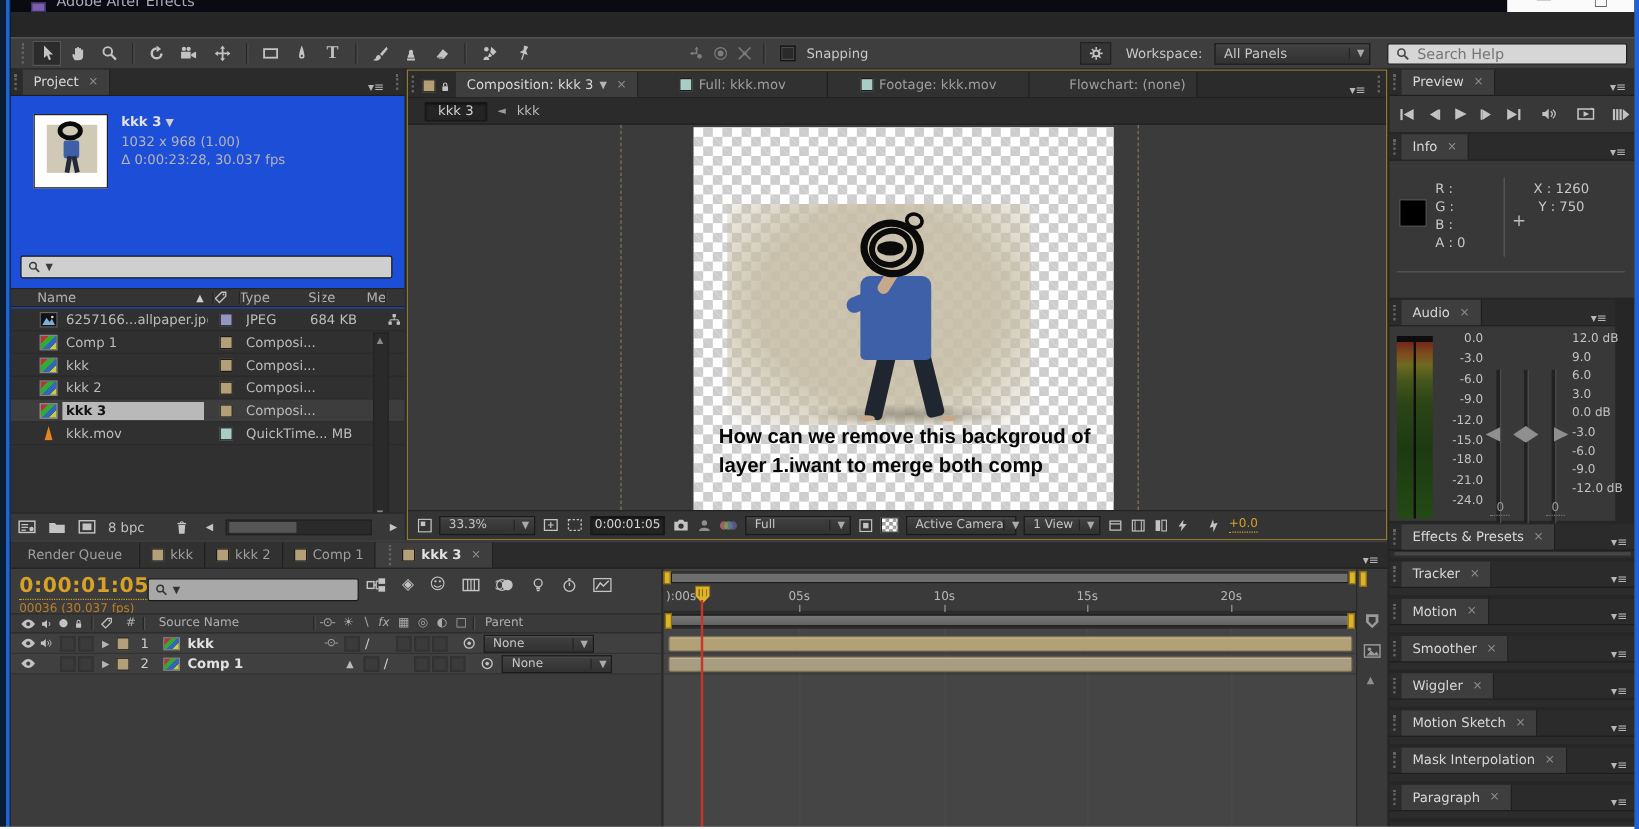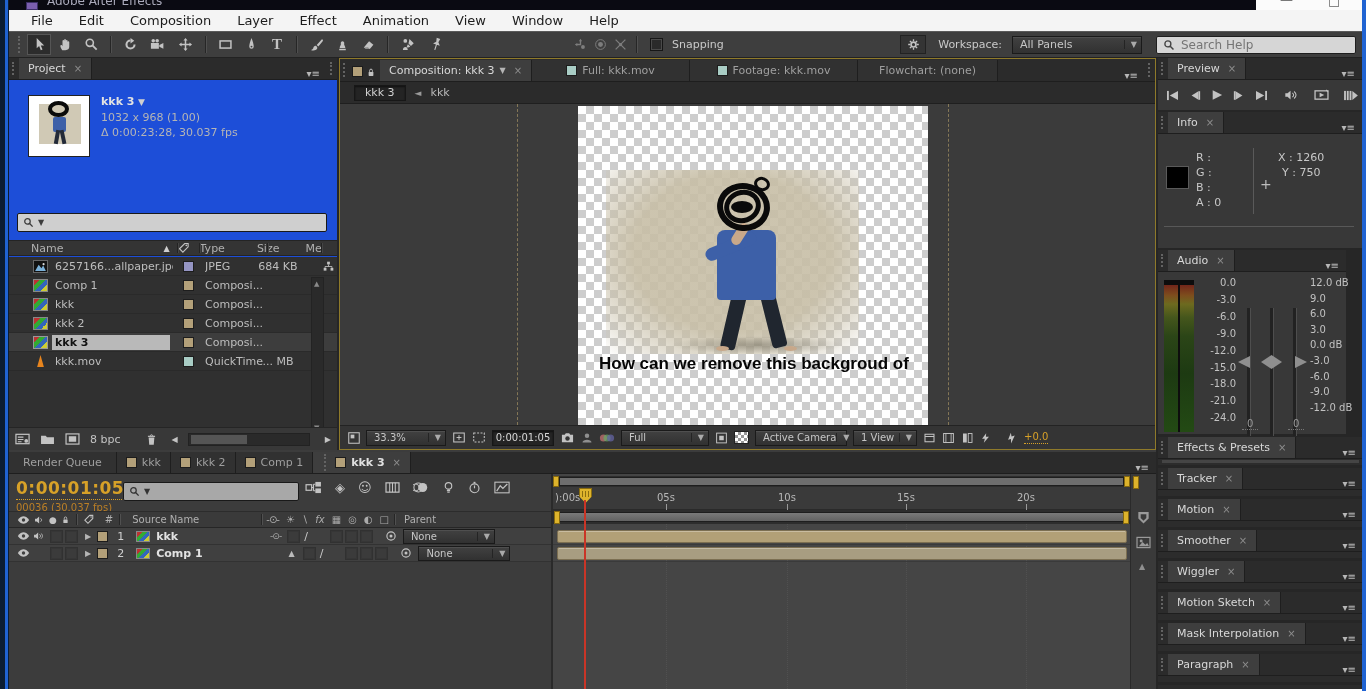--- a/index.html
+++ b/index.html
@@ -51,31 +51,20 @@
   <div class="abs" style="left:9px;top:0;width:1247px;height:10px;background:#0a0a12;overflow:hidden">
     <span class="abs" style="left:17px;top:2px;width:12px;height:8px;background:#7b5fae;border:1px solid #3c2f66"></span>
     <span class="abs" style="left:38px;top:-6px;font-size:12px;color:#aab">Adobe After Effects</span>
   </div>
 
   <div class="abs" style="left:1256px;top:0;width:106px;height:10px;background:#fbfbfb;overflow:hidden">
     <span class="abs" style="left:24px;top:-8px;font-size:13px;color:#666">—</span>
     <span class="abs" style="left:72px;top:-7px;font-size:13px;color:#666">□</span>
   </div>
 
-  <div class="abs row" style="left:9px;top:10px;width:1353px;height:21px;background:#f4f4f4;color:#1c1c1c;font-size:13px;padding-left:9px;gap:0">
-    <span style="padding:0 13px">File</span>
-    <span style="padding:0 13px">Edit</span>
-    <span style="padding:0 13px">Composition</span>
-    <span style="padding:0 13px">Layer</span>
-    <span style="padding:0 13px">Effect</span>
-    <span style="padding:0 13px">Animation</span>
-    <span style="padding:0 13px">View</span>
-    <span style="padding:0 13px">Window</span>
-    <span style="padding:0 13px">Help</span>
-  </div>
 
   <div class="abs row" style="left:9px;top:31px;width:1353px;height:27px;background:#3e3e3e;border-top:1px solid #5a5a5a;border-bottom:1px solid #222;padding:0 6px;gap:2px">
     <span class="grip"></span>
     <span class="ic" style="width:24px;height:21px;background:#2c2c2c;border:1px solid #555">
         <svg width="15" height="15" viewBox="0 0 16 16">
           <path fill="currentColor" d="M5 1 L5 12 L7.6 9.6 L9.4 14 L11.2 13.2 L9.4 9 L13 9 Z"></path>
         </svg>
       </span>
     <span class="ic" style="width:24px">
         <svg width="15" height="15" viewBox="0 0 16 16">
@@ -360,21 +349,21 @@
           <span class="x">×</span>
         </div>
       <div class="tab" style="width:158px;justify-content:center">
           <span class="lswatch" style="background-color: rgb(169, 205, 197);"></span>
           <span>Full: kkk.mov</span>
         </div>
       <div class="tab" style="width:168px;justify-content:center">
           <span class="lswatch" style="background-color: rgb(169, 205, 197);"></span>
           <span>Footage: kkk.mov</span>
         </div>
-      <div class="tab" style="width:140px;justify-content:center">
+      <div class="tab" style="width:140px;justify-content:flex-end">
           <span>Flowchart: (none)</span>
         </div>
       <span class="pm">▾≡</span>
       <span class="grip"></span>
     </div>
 
     <div class="abs row" style="left:0;top:23px;width:815px;height:22px;background:#2b2b2b;border-bottom:1px solid #1f1f1f;padding-left:14px;gap:9px">
       <span class="ins" style="height:16px;padding:0 10px;background:#242424;color:#d0d0d0">kkk 3</span>
       <span style="color:#9a9a9a;font-size:9px">◄</span>
       <span style="color:#b8b8b8">kkk</span>
@@ -399,20 +388,21 @@
 
         <div class="abs" style="left:139px;top:75px;width:55px;height:52px">
           <div class="abs" style="left:0;top:2px;width:53px;height:48px;border:6px solid #0a0a0a;border-radius:50%;transform:rotate(8deg)"></div>
           <div class="abs" style="left:7px;top:9px;width:37px;height:33px;border:5px solid #0a0a0a;border-radius:50%;transform:rotate(-18deg)"></div>
           <div class="abs" style="left:14px;top:20px;width:22px;height:12px;background:#0a0a0a;border-radius:50%"></div>
           <div class="abs" style="left:37px;top:-4px;width:16px;height:14px;border:3px solid #0a0a0a;border-radius:50%;transform:rotate(20deg)"></div>
         </div>
 
         <div class="abs" style="left:0;top:246px;width:350px;padding-left:21px;font-family:'Liberation Sans',sans-serif;font-weight:bold;font-size:17px;line-height:24px;color:#060606">
           <div>How can we remove this backgroud of</div>
+          <div>layer 1.iwant to merge both comp</div>
         </div>
       </div>
     </div>
 
     <div class="abs row" style="left:0;top:366px;width:815px;height:24px;background:#343434;border-top:1px solid #232323;padding:0 8px;gap:6px;font-size:10px">
       <span class="ic">
           <svg width="12" height="12" viewBox="0 0 16 16">
             <rect x="1" y="1" width="14" height="14" fill="none" stroke="currentColor" stroke-width="1.4"></rect>
             <rect x="3.5" y="3.5" width="5" height="5" fill="currentColor"></rect>
           </svg>

